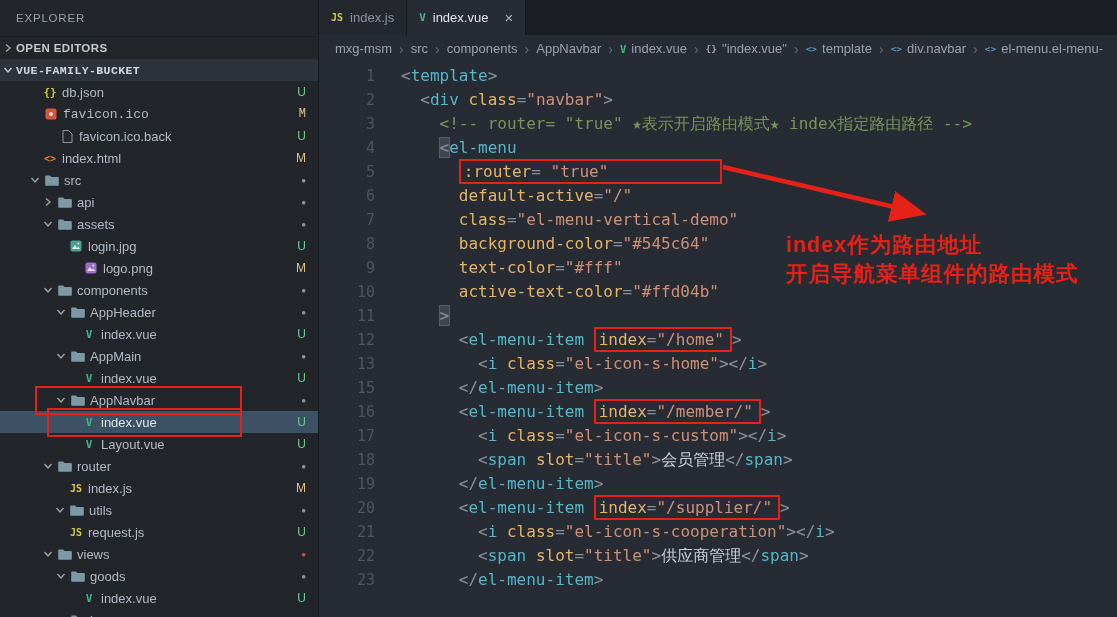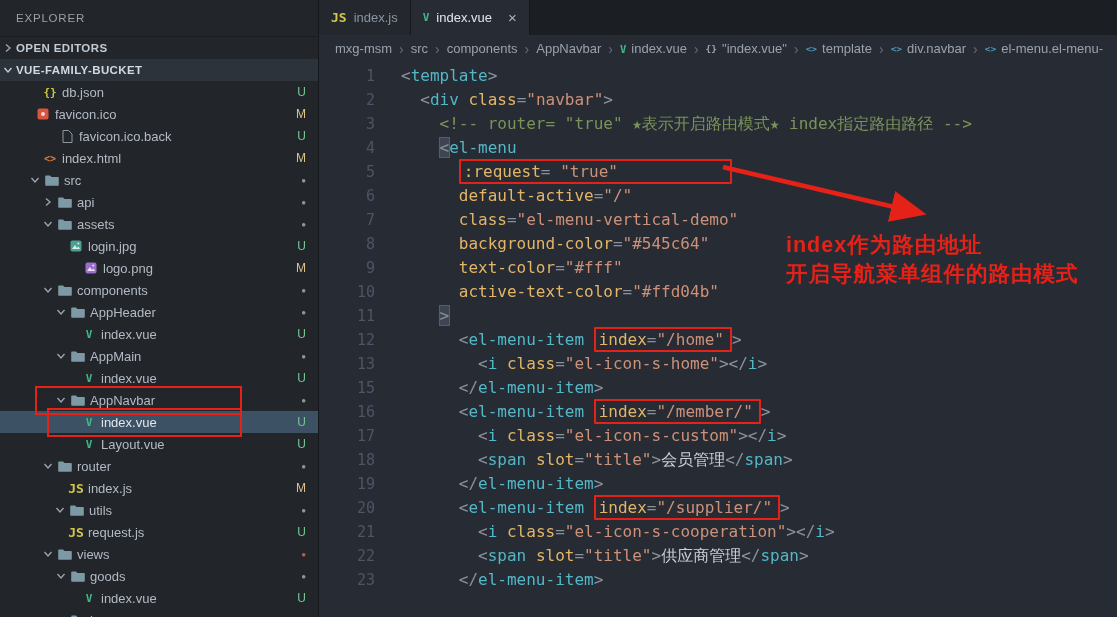--- a/index.html
+++ b/index.html
@@ -3,32 +3,32 @@
 <meta charset="utf-8">
 <style>
   html,body{margin:0;padding:0;background:#101316;}
   .app{position:relative;width:1117px;height:617px;display:flex;overflow:hidden;
        background:#000000;font-family:"Liberation Sans",sans-serif;-webkit-font-smoothing:antialiased;}
 
   
   .sidebar{position:relative;width:318px;min-width:318px;background:#22262b;border-right:1px solid #15181c;overflow:hidden;}
   .sb-title{height:36px;line-height:36px;padding-left:16px;font-size:11.5px;letter-spacing:.8px;color:#9aa1aa;border-bottom:1px solid #1a1d21;}
   .sb-section{height:22px;display:flex;align-items:center;font-size:11.5px;font-weight:bold;color:#c4cad2;letter-spacing:.4px;cursor:pointer;}
-  .sb-section.project{background:#2d333b;color:#d4d9df;}
+  .sb-section.project{background:#2d333b;color:#d4d9df;font-family:Liberation Mono, monospace;}
   .chev{width:16px;min-width:16px;display:inline-flex;justify-content:center;align-items:center;}
   .chev svg{display:block;}
   .chev.open svg{transform:rotate(90deg);}
   .tree{position:relative;}
   .row{height:22px;display:flex;align-items:center;font-size:13px;color:#b3bac4;cursor:pointer;white-space:nowrap;}
   .row.selected{background:#3d5164;color:#e0e6ec;}
   .row .spacer{width:14px;min-width:14px;}
   .fic{width:18px;min-width:18px;text-align:center;font-weight:bold;font-size:10px;
        font-family:"DejaVu Sans Mono",monospace;display:inline-flex;justify-content:center;align-items:center;}
   .ic-vue{color:#41b883;font-size:11px;}
-  .ic-js{color:#d3c64c;font-size:13px;}
+  .ic-js{color:#d3c64c;font-size:10px;}
   .ic-json{color:#cbcb41;font-size:11px;}
   .ic-html{color:#e37933;font-size:10px;}
   .row .label{margin-left:3px;}
   .badge{margin-left:auto;padding-right:12px;font-size:12px;font-weight:normal;}
   .badge.U{color:#73c991;}
   .badge.M{color:#e2c08d;}
   .badge.dot{color:#8a9a8d;font-size:8px;}
   .badge.dot-red{color:#c2564b;font-size:8px;}
   .sb-redbox{position:absolute;border:2px solid #e62117;pointer-events:none;z-index:4;}
   #sbbox1{left:35px;top:386px;width:203px;height:25px;}
@@ -98,21 +98,21 @@
       <span>VUE-FAMILY-BUCKET</span>
     </div>
 
     <div class="tree" id="tree">
         <div class="row" style="padding-left: 27px;">
           <span class="spacer"></span>
           <span class="fic ic-json">{}</span>
           <span class="label">db.json</span>
           <span class="badge U">U</span>
         </div>
-        <div class="row" style="padding-left: 20px;">
+        <div class="row" style="padding-left: 28px; font-family: Liberation Mono, monospace;">
           <span class="spacer"></span>
           <span class="fic ic-favicon">
             <svg width="12" height="12" viewBox="0 0 12 12">
               <rect x="0.5" y="0.5" width="11" height="11" rx="2" fill="#d9543f"></rect>
               <circle cx="6" cy="6" r="2" fill="#f4d7cf"></circle>
             </svg>
           </span>
           <span class="label">favicon.ico</span>
           <span class="badge M">M</span>
         </div>
@@ -437,21 +437,21 @@
         <div class="line">
           <span class="ln">3</span>
           <span class="lc"><span class="tk sp">    </span><span class="tk c">&lt;!-- router= "true" ★表示开启路由模式★ index指定路由路径 --&gt;</span></span>
         </div>
         <div class="line">
           <span class="ln">4</span>
           <span class="lc"><span class="tk sp">    </span><span class="tk p m">&lt;</span><span class="tk t">el-menu</span></span>
         </div>
         <div class="line">
           <span class="ln">5</span>
-          <span class="lc"><span class="tk sp">      </span><span class="redbox" style="padding-right: 112px;"><span class="tk a">:request</span><span class="tk p">=</span><span class="tk sp"> </span><span class="tk s">"true"</span></span></span>
+          <span class="lc"><span class="tk sp">      </span><span class="redbox" style="padding-right: 112px;"><span class="tk a">:router</span><span class="tk p">=</span><span class="tk sp"> </span><span class="tk s">"true"</span></span></span>
         </div>
         <div class="line">
           <span class="ln">6</span>
           <span class="lc"><span class="tk sp">      </span><span class="tk a">default-active</span><span class="tk p">=</span><span class="tk s">"/"</span></span>
         </div>
         <div class="line">
           <span class="ln">7</span>
           <span class="lc"><span class="tk sp">      </span><span class="tk a">class</span><span class="tk p">=</span><span class="tk s">"el-menu-vertical-demo"</span></span>
         </div>
         <div class="line">

